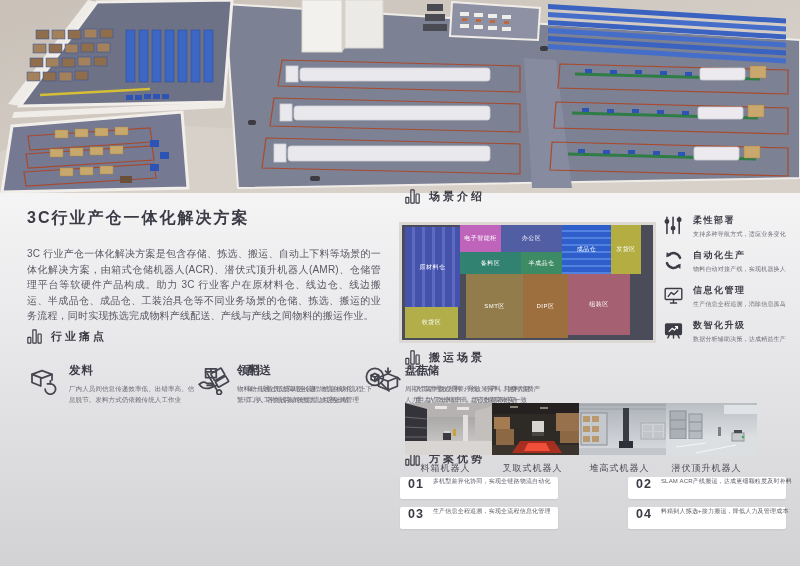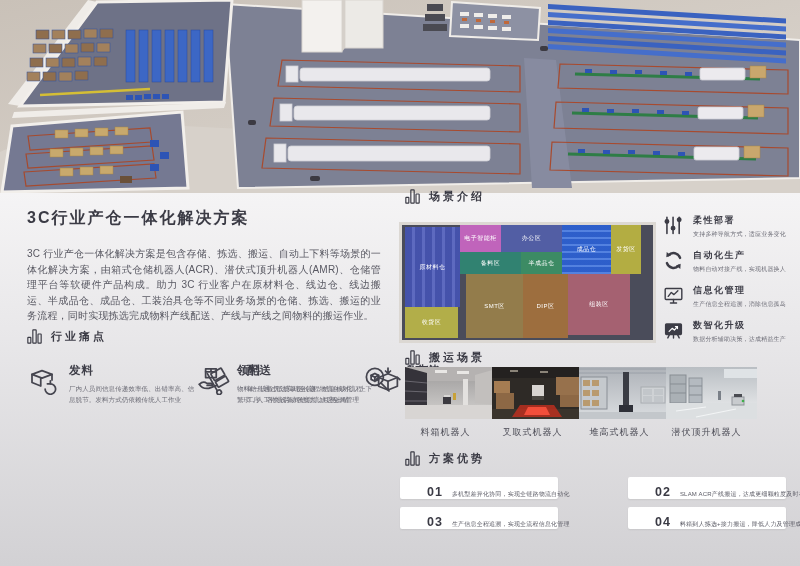--- a/index.html
+++ b/index.html
@@ -45,28 +45,28 @@
   .z9{left:121px;top:49px;width:45px;height:64px;background:rgba(176,118,56,.82);}
   .z10{left:166px;top:49px;width:62px;height:61px;background:rgba(185,102,118,.82);}
   
   .features{position:absolute;left:663px;top:214px;width:137px;}
   .ft-item{display:flex;margin-bottom:10px;}
   .ft-icon{width:21px;height:21px;flex:0 0 21px;margin-right:9px;margin-top:1px;}
   .ft-title{font-size:9px;font-weight:bold;color:#3e3e48;letter-spacing:1.5px;margin-bottom:3px;}
   .ft-desc{font-size:6px;color:#6e6e78;white-space:nowrap;letter-spacing:0.2px;}
   
   .photos{position:absolute;left:405px;top:367px;display:flex;gap:6px;}
-  .ph-cell{width:81px;}
+  .ph-cell{width:81px;margin-top:36px;}
   .ph-img{width:91px;height:52px;display:block;}
   .ph-cap{margin-top:7px;text-align:center;font-size:9px;color:#4c4c56;letter-spacing:1px;}
   
   .adv-grid{position:absolute;left:400px;top:477px;display:grid;
             grid-template-columns:158px 158px;column-gap:70px;row-gap:8px;}
-  .adv-pill{background:#ffffff;height:22px;display:flex;align-items:flex-end;
-            padding:0 27px;border-radius:2px;box-shadow:0 1px 2px rgba(0,0,0,.07);}
+  .adv-pill{background:#ffffff;height:22px;display:flex;align-items:flex-start;
+            padding:0 8px;border-radius:2px;box-shadow:0 1px 2px rgba(0,0,0,.07);}
   .adv-num{font-size:12.5px;font-weight:bold;color:#3a3a44;letter-spacing:1px;}
   .adv-text{font-size:6px;color:#5a5a64;margin-left:9px;white-space:nowrap;letter-spacing:0.2px;}
   svg{display:block;}
 </style>
 </head>
 <body>
 
 <div class="page">
 
   <div class="hero">

